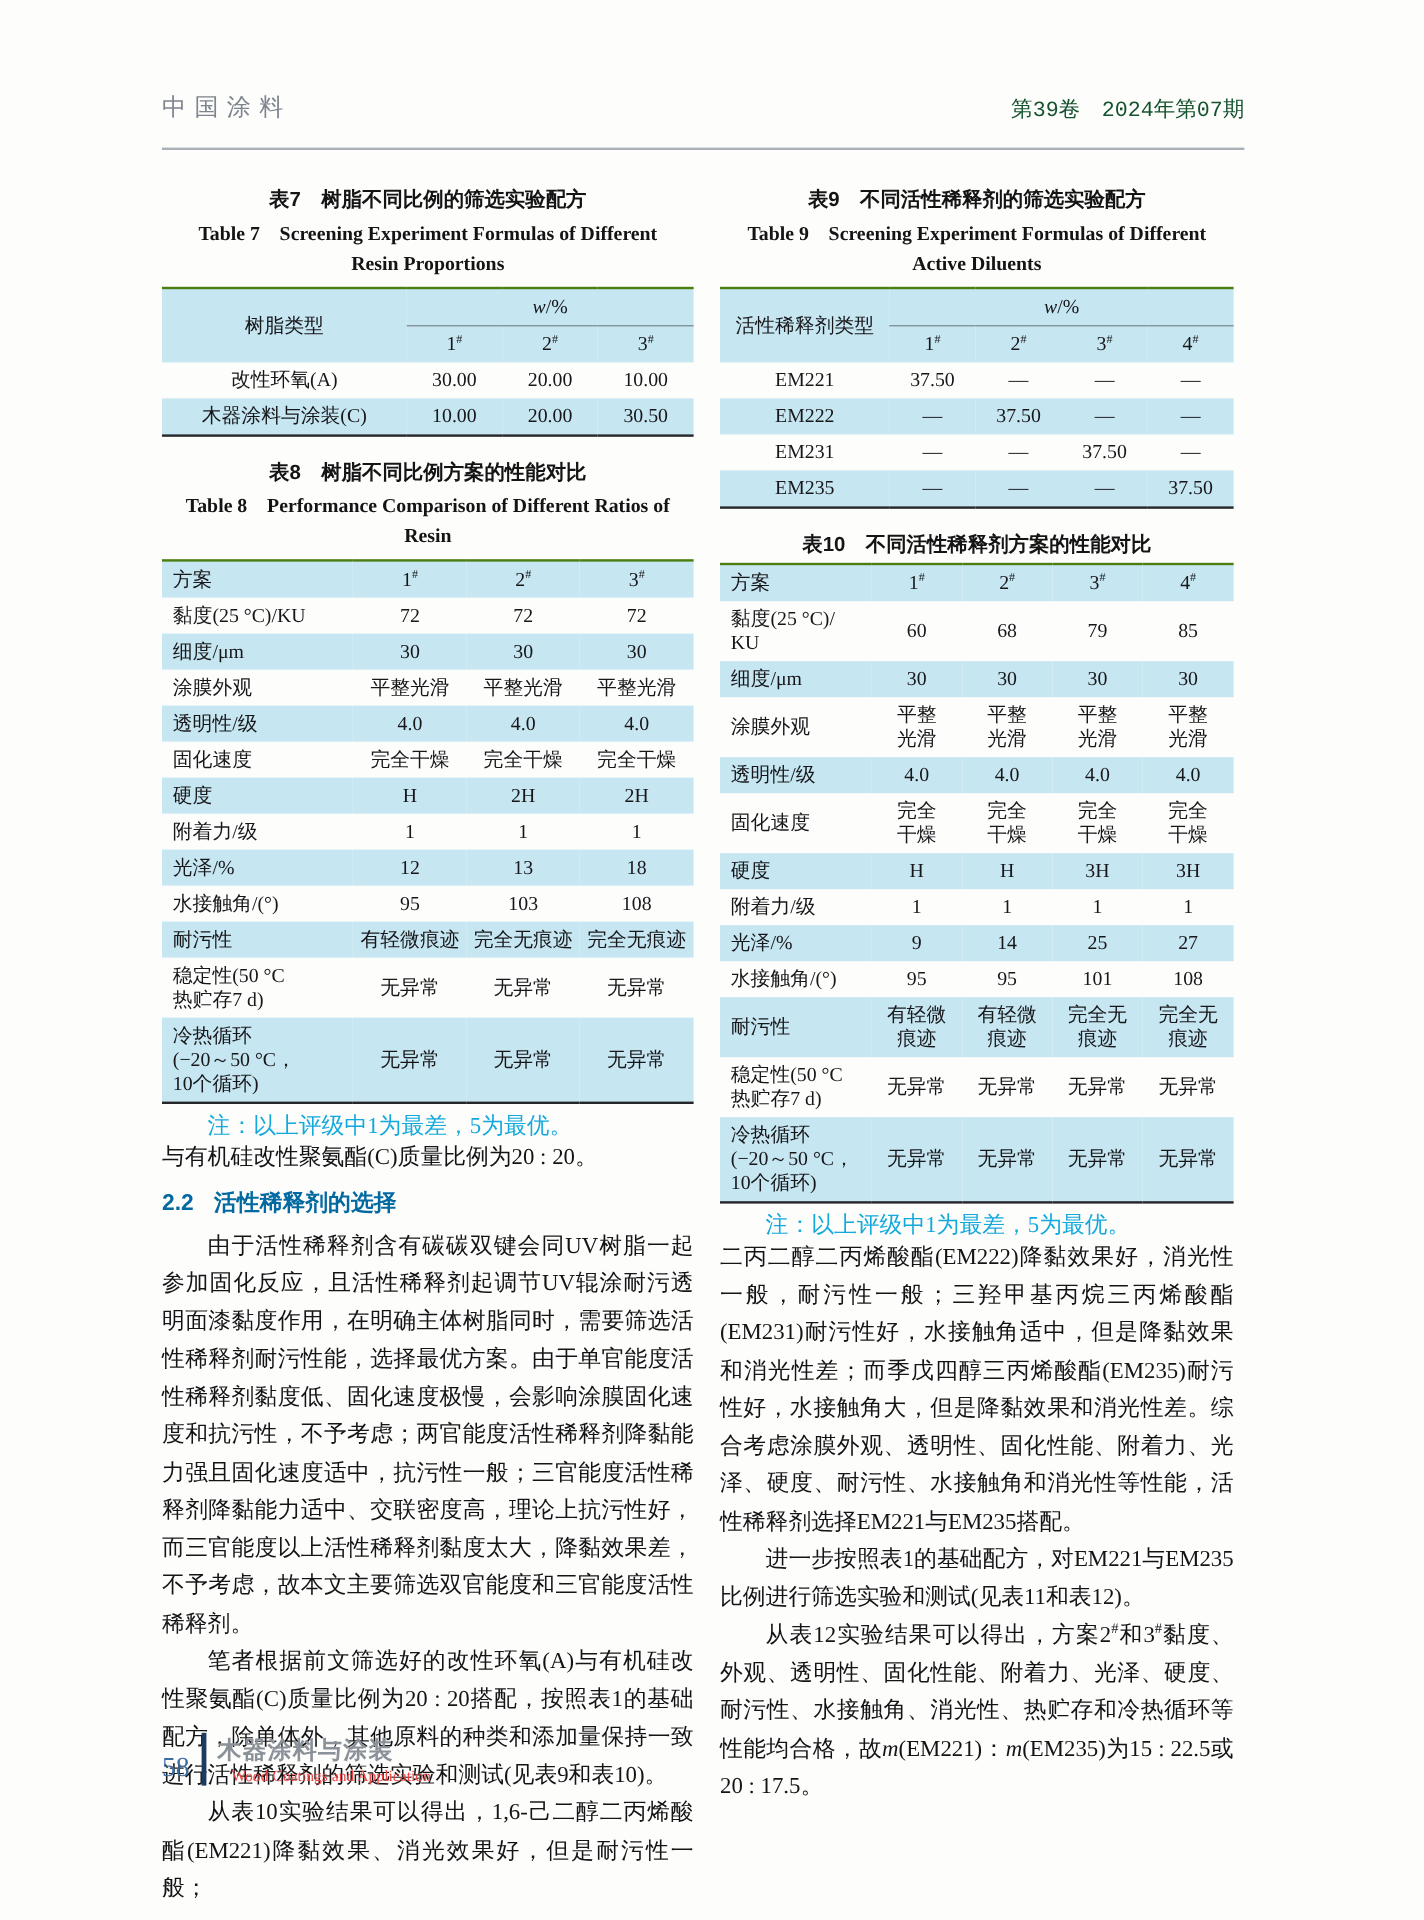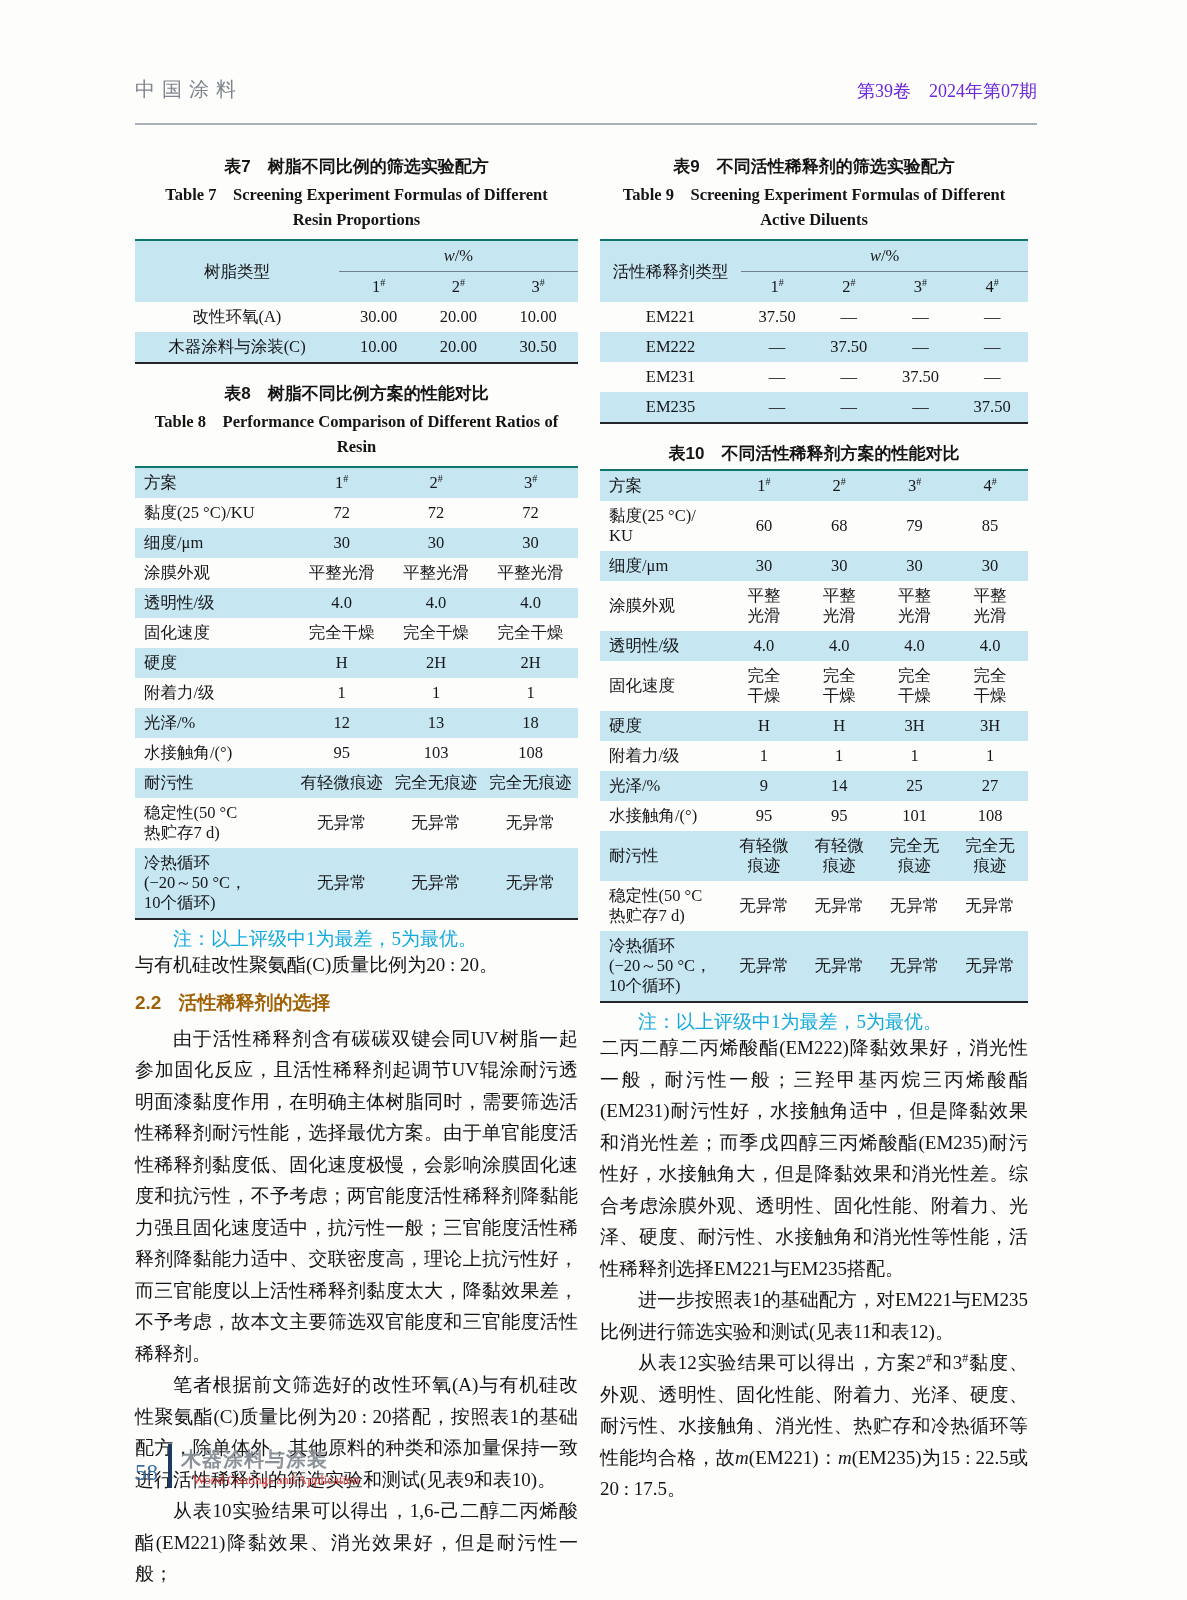--- a/index.html
+++ b/index.html
@@ -9,40 +9,40 @@
   }
   *{box-sizing:border-box;}
 
   
   .pghead{
     margin:76px 150px 0 135px;width:902px;
     display:flex;justify-content:space-between;align-items:flex-end;
     border-bottom:2.5px solid #aab0b7;padding-bottom:20px;
   }
   .journal{font-size:20px;color:#7e848d;letter-spacing:7px;font-family:"Liberation Sans",sans-serif;}
-  .issue{font-size:18px;color:#6d28d9;font-family:Liberation Serif, serif;}
+  .issue{font-size:18px;color:#14532d;font-family:Liberation Mono, monospace;}
   .issue .vol{margin-right:18px;}
 
   
   .cols{margin:30px 150px 0 135px;width:902px;display:flex;gap:22px;}
   .col{width:443px;}
   .col.right{width:428px;}
 
   
   .cap-zh{
     text-align:center;font-family:"Liberation Sans",sans-serif;font-weight:bold;
     font-size:17px;line-height:24px;color:#141414;margin-bottom:3px;
   }
   .cap-en{
     text-align:center;font-weight:bold;font-size:16.5px;line-height:25px;
     color:#141414;white-space:pre-line;margin-bottom:7px;
   }
   table.ptable{
     width:100%;border-collapse:collapse;table-layout:fixed;
-    border-top:2px solid #0f766e;border-bottom:2px solid #26262a;
+    border-top:2px solid #4d7c0f;border-bottom:2px solid #26262a;
     font-size:16.5px;line-height:20px;color:#17171a;
   }
   table.ptable th,table.ptable td{
     padding:5px 2px;font-weight:normal;vertical-align:middle;white-space:pre-line;
   }
   table.ptable thead th{background:#c6e6f1;}
   table.ptable tbody tr:nth-child(even) td{background:#c6e6f1;}
   .c{text-align:center;}
   .lab{text-align:left;padding-left:9px !important;font-family:Liberation Serif, serif;}
   th.wgroup{border-bottom:1px solid #73828c;font-style:italic;}
@@ -55,21 +55,21 @@
   
   p.body{
     margin:0;font-size:19px;line-height:31.5px;text-align:justify;
     text-justify:inter-ideograph;color:#141416;
   }
   p.ind{text-indent:2em;}
   p.body sup{font-size:12px;line-height:0;}
   p.body i.mvar{font-style:italic;}
   .sec{
     margin:8px 0 6px 0;font-family:"Liberation Sans",sans-serif;font-weight:bold;
-    font-size:19px;line-height:28px;color:#a16207;
+    font-size:19px;line-height:28px;color:#0369a1;
   }
   .sec .sp{margin-left:17px;}
   .cont{margin-top:12px;}
 
   
   .pgfoot{position:absolute;left:135px;top:1444px;display:flex;align-items:flex-end;}
   .pageno{font-size:23px;color:#3d6da0;margin-right:10px;align-self:flex-end;padding-bottom:2px;}
   .fbar{width:4px;height:44px;background:#1d3a60;margin-right:9px;}
   .fzh{font-family:"Liberation Sans",sans-serif;font-weight:bold;font-size:20px;
        line-height:24px;color:#8b9198;letter-spacing:1px;}

